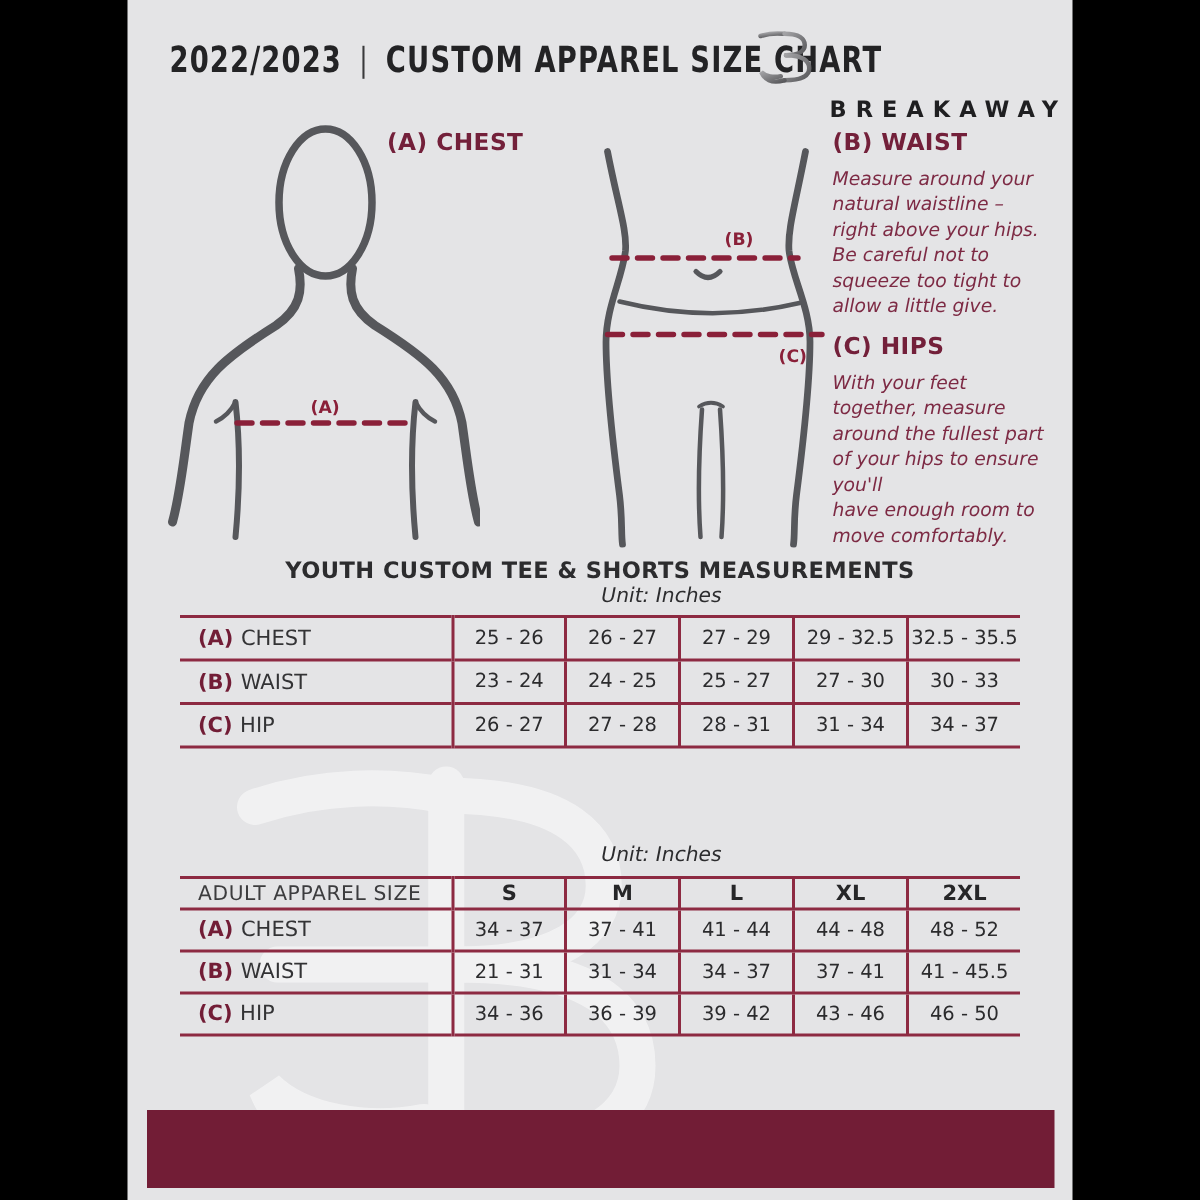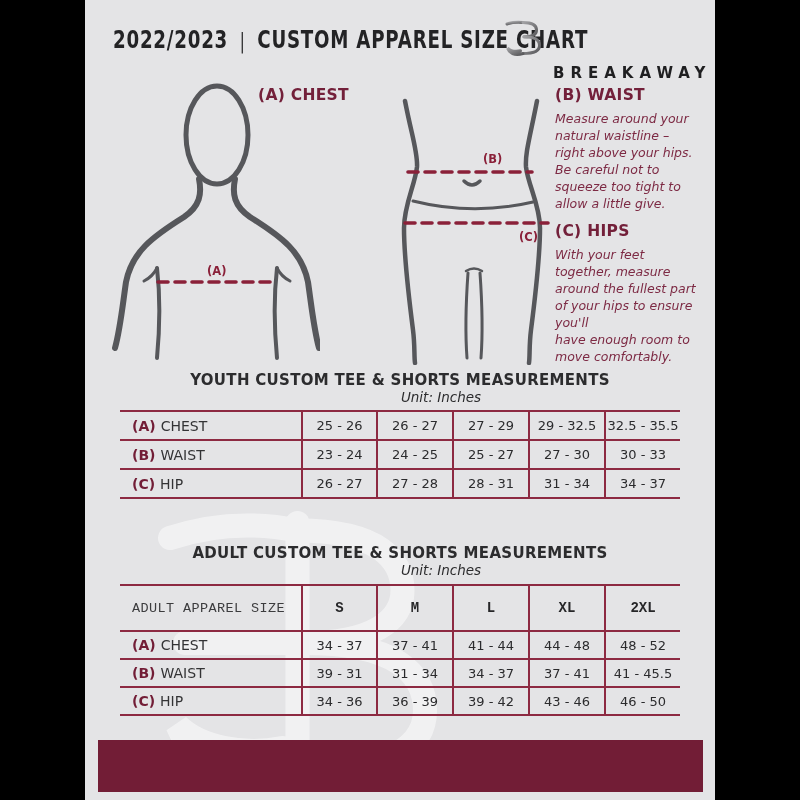--- a/index.html
+++ b/index.html
@@ -41,21 +41,21 @@
   table{position:absolute;left:35px;width:560px;border-collapse:collapse;table-layout:fixed;}
   table{border-top:2px solid var(--line);border-bottom:2px solid var(--line);}
   tr{border-bottom:2px solid var(--line);}
   td{border-left:2px solid var(--line);text-align:center;vertical-align:middle;font-size:13px;color:var(--dark);}
   td:first-child{border-left:none;text-align:left;padding-left:12px;}
   tr.head td{font-weight:bold;font-size:14px;color:#262628;}
   tr.head td:first-child{font-weight:normal;font-size:13.5px;letter-spacing:.4px;color:#3c3c3e;}
   td.lbl{font-size:14px;color:#333335;}
   .mk{color:var(--maroon);font-weight:bold;margin-right:5px;}
   .t-youth tr{height:29px;} .t-youth tr.head{height:32px;}
-  .t-adult tr{height:28px;} .t-adult tr.head{height:46px;font-family:Liberation Mono, monospace;}
+  .t-adult tr{height:28px;} .t-adult tr.head{height:21px;}
 
   .footer-bar{position:absolute;left:13px;top:740px;width:605px;height:52px;background:var(--maroon);}
 </style>
 </head>
 <body>
 
 <div class="page">
 
   <svg class="watermark" viewBox="0 0 40 44">
     <g fill="none" stroke="#ffffff" stroke-width="3.2" stroke-linecap="round">
@@ -173,21 +173,20 @@
       <td class="lbl"><span class="mk">(C)</span><span>HIP</span></td>
       <td>26 - 27</td>
       <td>27 - 28</td>
       <td>28 - 31</td>
       <td>31 - 34</td>
       <td>34 - 37</td>
     </tr>
   </tbody>
     </table>
 
-  <div class="sec-title" style="top:544px;">ADULT CUSTOM TEE &amp; SHORTS MEASUREMENTS</div>
   <div class="sec-unit" style="top:562px;">Unit: Inches</div>
 
   <table class="t-adult" style="top:584px;">
     <colgroup>
         <col style="width:182px">
         <col style="width:75px">
         <col style="width:76px">
         <col style="width:76px">
         <col style="width:76px">
         <col style="width:75px">
@@ -204,21 +203,21 @@
     <tr>
       <td class="lbl"><span class="mk">(A)</span><span>CHEST</span></td>
       <td>34 - 37</td>
       <td>37 - 41</td>
       <td>41 - 44</td>
       <td>44 - 48</td>
       <td>48 - 52</td>
     </tr>
     <tr>
       <td class="lbl"><span class="mk">(B)</span><span>WAIST</span></td>
-      <td>39 - 31</td>
+      <td>21 - 31</td>
       <td>31 - 34</td>
       <td>34 - 37</td>
       <td>37 - 41</td>
       <td>41 - 45.5</td>
     </tr>
     <tr>
       <td class="lbl"><span class="mk">(C)</span><span>HIP</span></td>
       <td>34 - 36</td>
       <td>36 - 39</td>
       <td>39 - 42</td>

